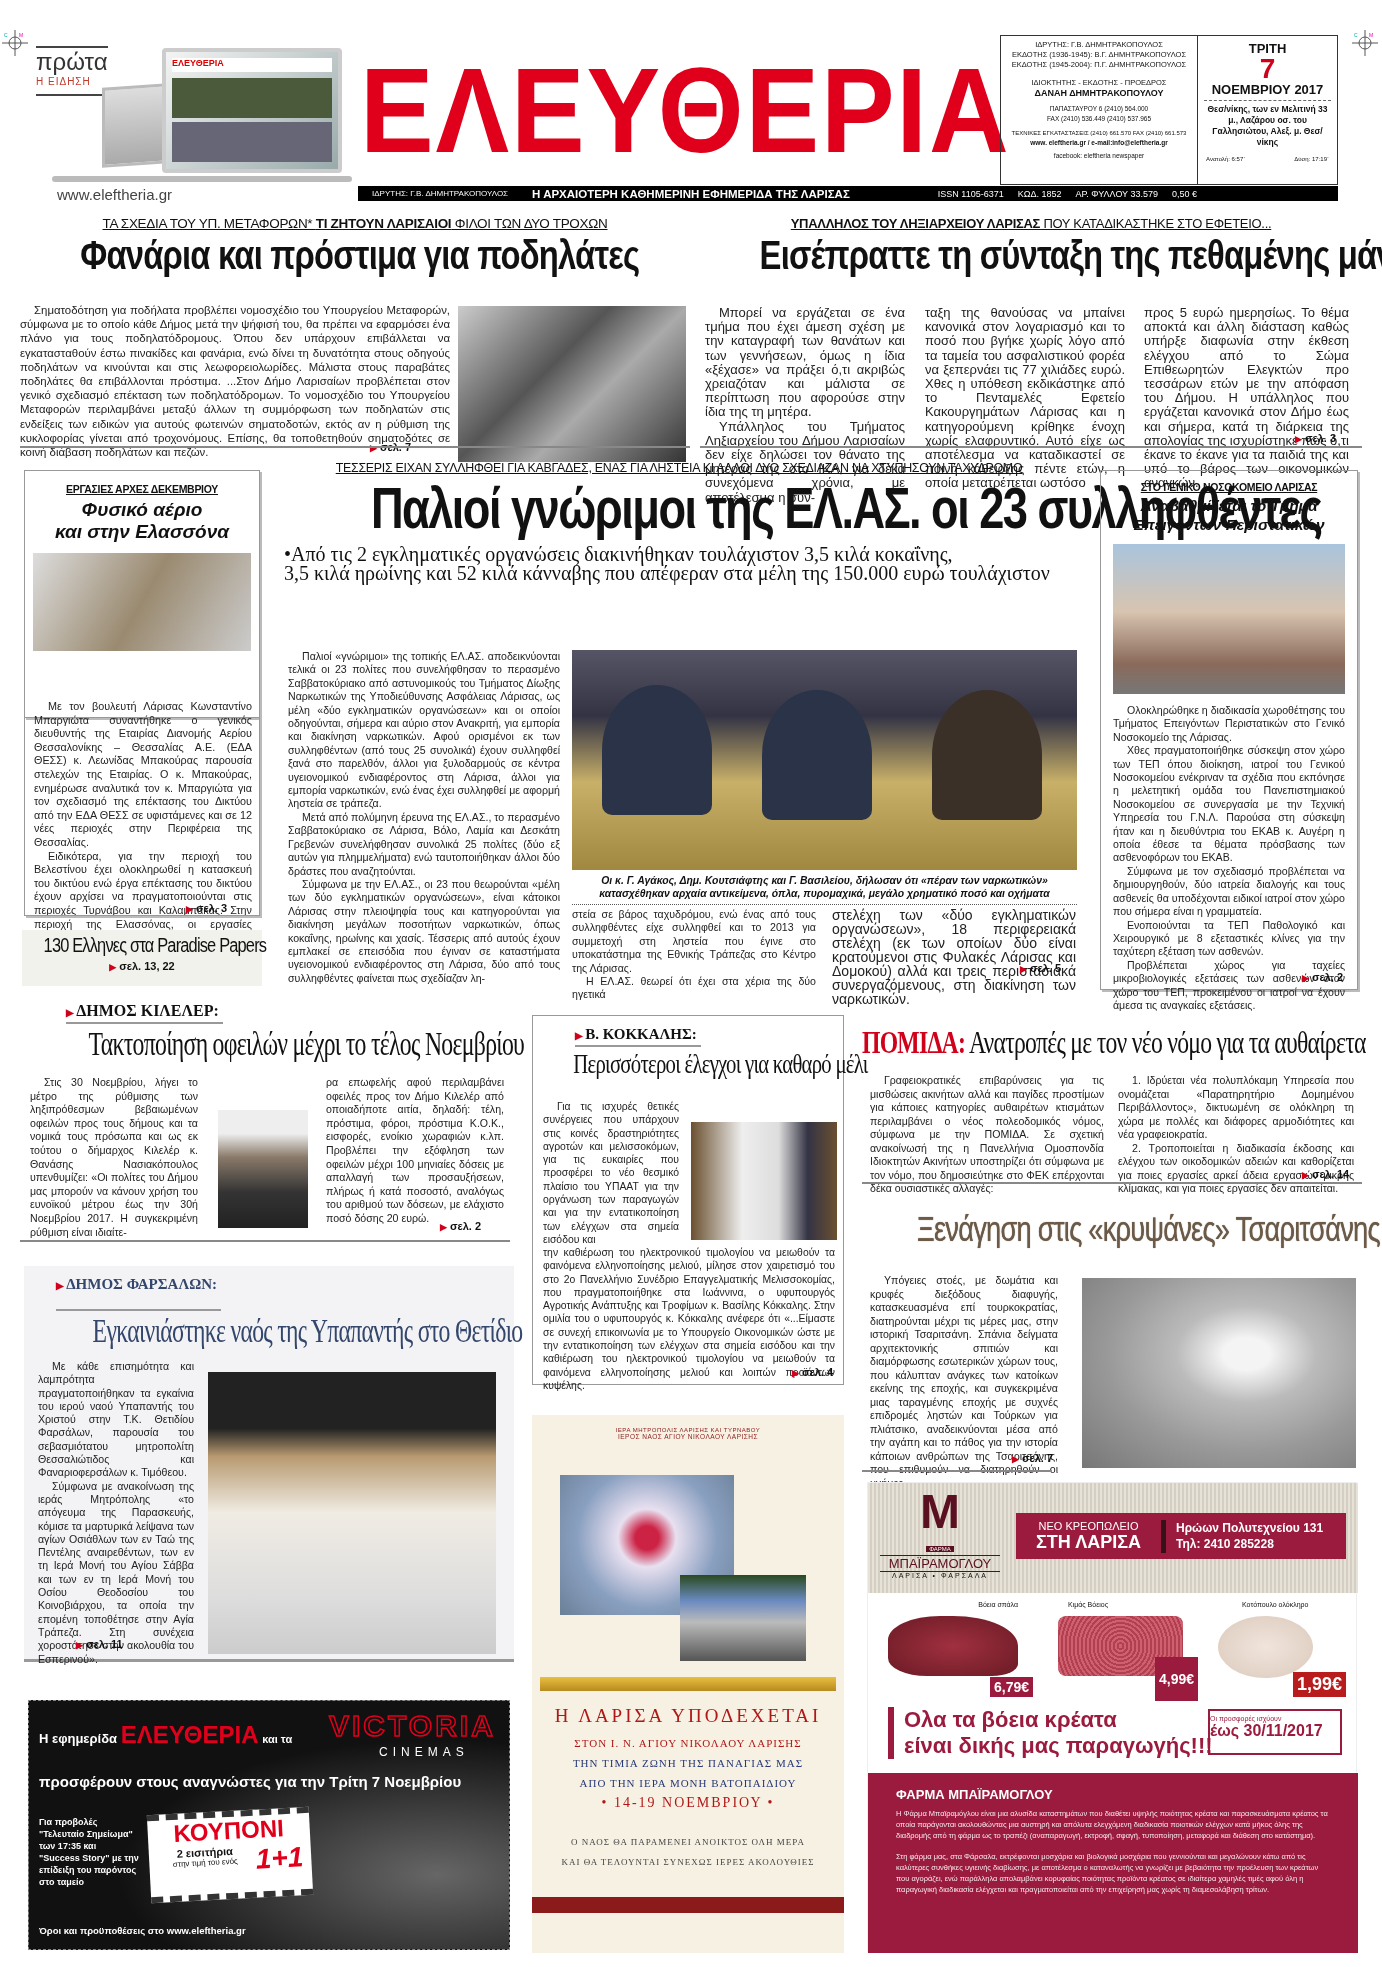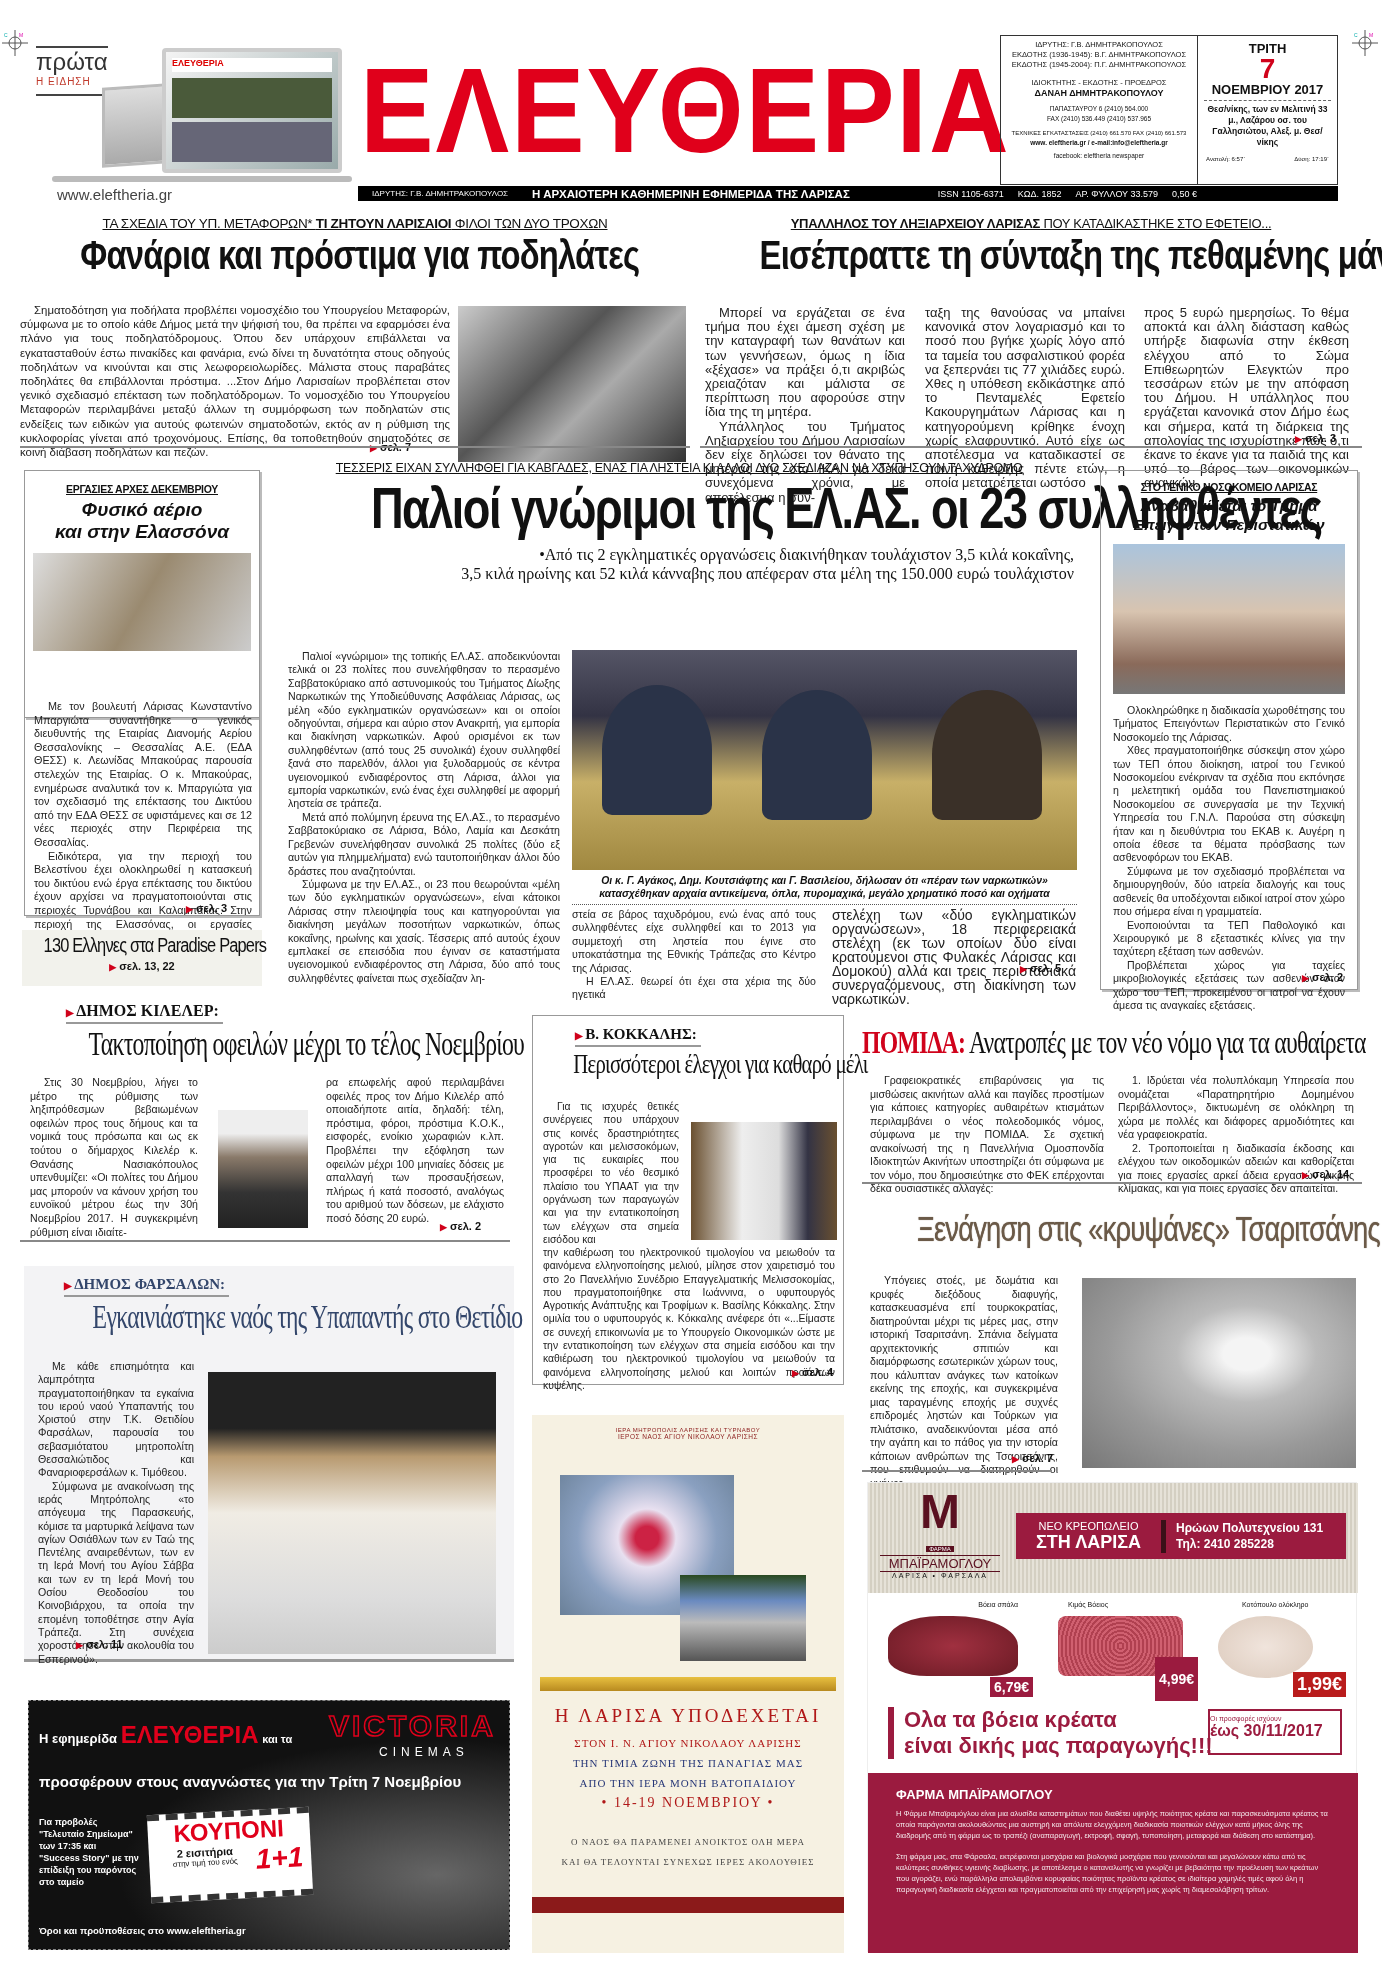--- a/index.html
+++ b/index.html
@@ -132,21 +132,21 @@
 <div class="abs sel" style="left:186px;top:902px"><span class="tri">▶</span><span>σελ. 3</span></div>
 
 <div class="abs" style="left:22px;top:930px;width:240px;height:56px;background:#f2f2ec;text-align:center">
   <div class="cond" style="font-size:20px;font-weight:normal;line-height:30px;transform:scaleX(0.82);transform-origin:center top;white-space:nowrap">130 Ελληνες στα Paradise Papers</div>
   <div class="sel"><span class="tri">▶</span><span>σελ. 13, 22</span></div>
 </div>
 
 <div class="abs" style="left:284px;top:460px;width:790px">
   <div class="kicker" style="font-size:13.5px;transform:scaleX(0.92);transform-origin:center top">ΤΕΣΣΕΡΙΣ ΕΙΧΑΝ ΣΥΛΛΗΦΘΕΙ ΓΙΑ ΚΑΒΓΑΔΕΣ, ΕΝΑΣ ΓΙΑ ΛΗΣΤΕΙΑ ΚΙ ΑΛΛΟΙ ΔΥΟ ΣΧΕΔΙΑΖΑΝ ΝΑ ΧΤΥΠΗΣΟΥΝ ΤΑΧΥΔΡΟΜΟ</div>
   <div class="cond" style="font-size:58px;text-align:center;line-height:66px;transform:scaleX(0.78);transform-origin:center top;white-space:nowrap;letter-spacing:-2px">Παλιοί γνώριμοι της ΕΛ.ΑΣ. οι 23 συλληφθέντες</div>
-  <div class="serif" style="text-align:right;font-size:16px;line-height:19px;margin-top:4px">
+  <div class="serif" style="text-align:left;font-size:20px;line-height:19px;margin-top:4px">
       <div>•Από τις 2 εγκληματικές οργανώσεις διακινήθηκαν τουλάχιστον 3,5 κιλά κοκαΐνης,</div>
       <div>3,5 κιλά ηρωίνης και 52 κιλά κάνναβης που απέφεραν στα μέλη της  150.000 ευρώ τουλάχιστον</div>
     </div>
 </div>
 <div class="abs body-text" style="left:288px;top:650px;width:272px;font-size:10.6px;line-height:13.4px">
   <p>Παλιοί «γνώριμοι» της τοπικής ΕΛ.ΑΣ. αποδεικνύονται τελικά οι 23 πολίτες που συνελήφθησαν το περασμένο Σαββατοκύριακο από αστυνομικούς του Τμήματος Δίωξης Ναρκωτικών της Υποδιεύθυνσης Ασφάλειας Λάρισας, ως μέλη «δύο εγκληματικών οργανώσεων» και οι οποίοι οδηγούνται, σήμερα και αύριο στον Ανακριτή, για εμπορία και διακίνηση ναρκωτικών. Αφού ορισμένοι εκ των συλληφθέντων (από τους 25 συνολικά) έχουν συλληφθεί ξανά στο παρελθόν, άλλοι για ξυλοδαρμούς σε κέντρα υγειονομικού ενδιαφέροντος στη Λάρισα, άλλοι για εμπορία ναρκωτικών, ενώ ένας έχει συλληφθεί με αφορμή ληστεία σε τράπεζα.</p>
     <p>Μετά από πολύμηνη έρευνα της ΕΛ.ΑΣ., το περασμένο Σαββατοκύριακο σε Λάρισα, Βόλο, Λαμία και Δεσκάτη Γρεβενών συνελήφθησαν συνολικά 25 πολίτες (δύο εξ αυτών για πλημμελήματα) ενώ ταυτοποιήθηκαν άλλοι δύο δράστες που αναζητούνται.</p>
     <p>Σύμφωνα με την ΕΛ.ΑΣ., οι 23 που θεωρούνται «μέλη των δύο εγκληματικών οργανώσεων», είναι κάτοικοι Λάρισας στην πλειοψηφία τους και κατηγορούνται για διακίνηση μεγάλων ποσοτήτων ναρκωτικών, όπως κοκαΐνης, ηρωίνης και χασίς. Τέσσερις από αυτούς έχουν εμπλακεί σε επεισόδια που έγιναν σε καταστήματα υγειονομικού ενδιαφέροντος στη Λάρισα, δύο από τους συλληφθέντες φαίνεται πως σχεδίαζαν λη-</p>
 </div>
 <div class="abs photo" style="left:572px;top:650px;width:505px;height:220px;background:linear-gradient(#556,#334 30%,#c8b068 60%,#a08840)">
@@ -231,21 +231,21 @@
       <p>Υπόγειες στοές, με δωμάτια και κρυφές διεξόδους διαφυγής, κατασκευασμένα επί τουρκοκρατίας, διατηρούνται μέχρι τις μέρες μας, στην ιστορική Τσαριτσάνη. Σπάνια δείγματα αρχιτεκτονικής σπιτιών και διαμόρφωσης εσωτερικών χώρων τους, που κάλυπταν ανάγκες των κατοίκων εκείνης της εποχής, και συγκεκριμένα μιας ταραγμένης εποχής με συχνές επιδρομές ληστών και Τούρκων για πλιάτσικο, αναδεικνύονται μέσα από την αγάπη και το πάθος για την ιστορία κάποιων ανθρώπων της Τσαριτσάνης, που επιθυμούν να διατηρηθούν οι μνήμες.</p>
     </div>
   <div class="abs sel" style="left:150px;top:244px"><span class="tri">▶</span><span>σελ. 7</span></div>
   <div class="abs photo" style="left:220px;top:70px;width:274px;height:190px;background:radial-gradient(ellipse at 60% 40%,#f4f4f4 10%,#bbb 30%,#999 60%,#777)"></div>
 </div>
 <div class="abs" style="left:862px;top:1470px;width:190px">
     <div class="hr"></div>
   </div>
 
 <div class="abs" style="left:24px;top:1266px;width:490px;height:396px;background:#f3f3f5;border-bottom:3px solid #999">
-  <div class="serif" style="font-weight:bold;font-size:15px;color:#33466b;margin:10px 0 0 40px;border-bottom:2px solid #999;display:inline-block;padding:0 4px 2px 0"><span style="color:#d0021b;font-size:10px">▶ </span><span>ΔΗΜΟΣ ΦΑΡΣΑΛΩΝ:</span></div>
+  <div class="serif" style="font-weight:bold;font-size:15px;color:#33466b;margin:10px 0 0 32px;border-bottom:2px solid #999;display:inline-block;padding:0 4px 16px 0"><span style="color:#d0021b;font-size:10px">▶ </span><span>ΔΗΜΟΣ ΦΑΡΣΑΛΩΝ:</span></div>
   <div class="serif" style="font-size:33px;color:#33466b;text-align:center;line-height:40px;transform:scaleX(0.72);transform-origin:center top;white-space:nowrap;letter-spacing:-1px">Εγκαινιάστηκε ναός της Υπαπαντής στο Θετίδιο</div>
   <div class="abs body-text" style="left:14px;top:94px;width:156px;font-size:10.6px;line-height:13.3px">
       <p>Με κάθε επισημότητα και λαμπρότητα πραγματοποιήθηκαν τα εγκαίνια του ιερού ναού Υπαπαντής του Χριστού στην Τ.Κ. Θετιδίου Φαρσάλων, παρουσία του σεβασμιότατου μητροπολίτη Θεσσαλιώτιδος και Φαναριοφερσάλων κ. Τιμόθεου.</p>
       <p>Σύμφωνα με ανακοίνωση της ιεράς Μητρόπολης «το απόγευμα της Παρασκευής, κόμισε τα μαρτυρικά λείψανα των αγίων Οσιάθλων των εν Ταώ της Πεντέλης αναιρεθέντων, των εν τη Ιερά Μονή του Αγίου Σάββα και των εν τη Ιερά Μονή του Οσίου Θεοδοσίου του Κοινοβιάρχου, τα οποία την επομένη τοποθέτησε στην Αγία Τράπεζα. Στη συνέχεια χοροστάτησε στην ακολουθία του Εσπερινού».</p>
     </div>
   <div class="abs sel" style="left:52px;top:372px"><span class="tri">▶</span><span>σελ. 11</span></div>
   <div class="abs photo" style="left:184px;top:106px;width:288px;height:282px;background:linear-gradient(#222 20%,#b89a70 30%,#f0ece4 50%,#ddd 80%,#ccc)"></div>
 </div>
 
 <div class="abs" style="left:28px;top:1700px;width:482px;height:250px;background:radial-gradient(ellipse at 85% 70%,#666,#111 55%);color:#fff;border:1px dashed #888">

